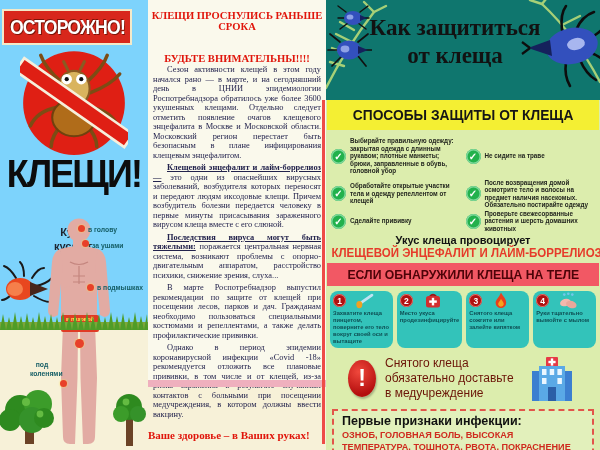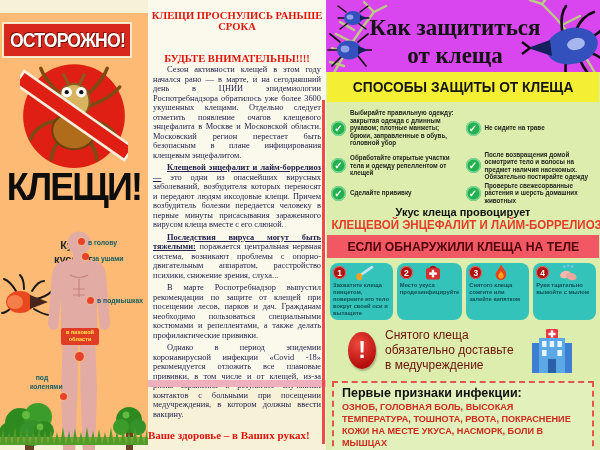--- a/index.html
+++ b/index.html
@@ -1,18 +1,18 @@
 <!DOCTYPE html>
 <html><head>
 <meta charset="utf-8">
 <style>
   html,body{margin:0;padding:0;background:#888;}
   .poster{position:relative;width:600px;height:450px;overflow:hidden;background:#f7f1d8;font-family:"Liberation Sans",sans-serif;}
   
-  .panel-left{position:absolute;left:0;top:0;width:148px;height:432px;background:#fdba74;margin-top:13px;}
+  .panel-left{position:absolute;left:0;top:0;width:148px;height:330px;background:#7dd3fc;}
   .caution-banner{position:absolute;left:2px;top:9px;width:130px;height:36px;background:#d8271c;box-shadow:inset 0 0 0 2px #f3e9c9;display:flex;align-items:center;justify-content:center;}
   .caution-banner span{color:#fff;font-weight:800;font-size:21px;letter-spacing:-1px;transform:scaleX(0.84);white-space:nowrap;text-shadow:1px 1px 0 #7a1408,-1px -1px 0 #7a1408;}
   .no-sign{position:absolute;left:20px;top:47px;}
   .kleshi{position:absolute;left:0;top:152px;width:148px;text-align:center;font-size:39px;font-weight:900;color:#0d0d0d;letter-spacing:-2px;transform:scaleX(0.92);}
   .question{position:absolute;left:1px;top:226px;width:62px;text-align:center;font-weight:800;font-size:11px;line-height:1.25;color:#1d2430;padding-left:41px;}
   .tick-red{position:absolute;left:0;top:260px;}
   .body-svg{position:absolute;left:46px;top:218px;}
   .bite-dot{position:absolute;width:7px;height:7px;border-radius:50%;background:#e8402a;box-shadow:0 0 2px #ffde5a;}
   .bite-label{position:absolute;font-size:6.8px;font-weight:700;color:#155e66;white-space:nowrap;}
   .groin-label{position:absolute;left:61px;top:315px;width:36px;background:#e03b25;color:#ffe84d;font-size:5.6px;font-weight:700;text-align:center;line-height:1.3;padding:1px 1px;border-radius:2px;}
@@ -26,21 +26,21 @@
   .mid-h2{margin-top:21px;}
   .mid-body{margin-top:1px;}
   .panel-mid p{margin:0 5px 3px 5px;font-size:8.4px;line-height:9.5px;text-align:justify;text-indent:14px;color:#23234d;}
   .lead{font-weight:700;text-decoration:underline;}
   .mid-footer{margin-top:10px;text-align:left;color:#e0150b;font-weight:700;font-size:11px;font-family:"Liberation Serif",serif;}
   .pink-strip{position:absolute;left:0;bottom:0;width:178px;height:7px;background:#efb0be;}
   
   .red-divider{position:absolute;left:322px;top:100px;width:3px;height:344px;background:#ee4b47;z-index:3;}
   
   .panel-right{position:absolute;left:326px;top:0;width:274px;height:450px;background:#dcedad;}
-  .title-area{position:relative;height:72px;background:#d946ef;overflow:hidden;}
+  .title-area{position:relative;height:100px;background:#0f766e;overflow:hidden;}
   .right-title{position:absolute;left:34px;top:14px;width:190px;text-align:center;font-family:"Liberation Serif",serif;font-weight:700;font-size:23px;line-height:1.2;color:#121212;}
   .tick-blue{position:absolute;}
   .fern{position:absolute;opacity:.9;}
   .yellow-banner{height:30px;margin:0 1px;background:#f4ef33;display:flex;align-items:center;justify-content:center;}
   .yellow-banner span{font-weight:800;font-size:14.5px;color:#161616;transform:scaleX(0.95);white-space:nowrap;}
   .methods{display:flex;padding:5px 5px 0 5px;gap:5px;}
   .mcol{flex:1;display:flex;flex-direction:column;}
   .mitem{display:flex;align-items:center;gap:4px;}
   .mitem .txt{font-size:6.3px;line-height:1.18;color:#23261f;font-weight:600;}
   .check{flex:0 0 15px;width:15px;height:15px;border-radius:50%;background:#22b14c;color:#fff;font-size:10px;font-weight:900;display:flex;align-items:center;justify-content:center;box-shadow:inset 0 0 0 1.5px #7fd79b;}

